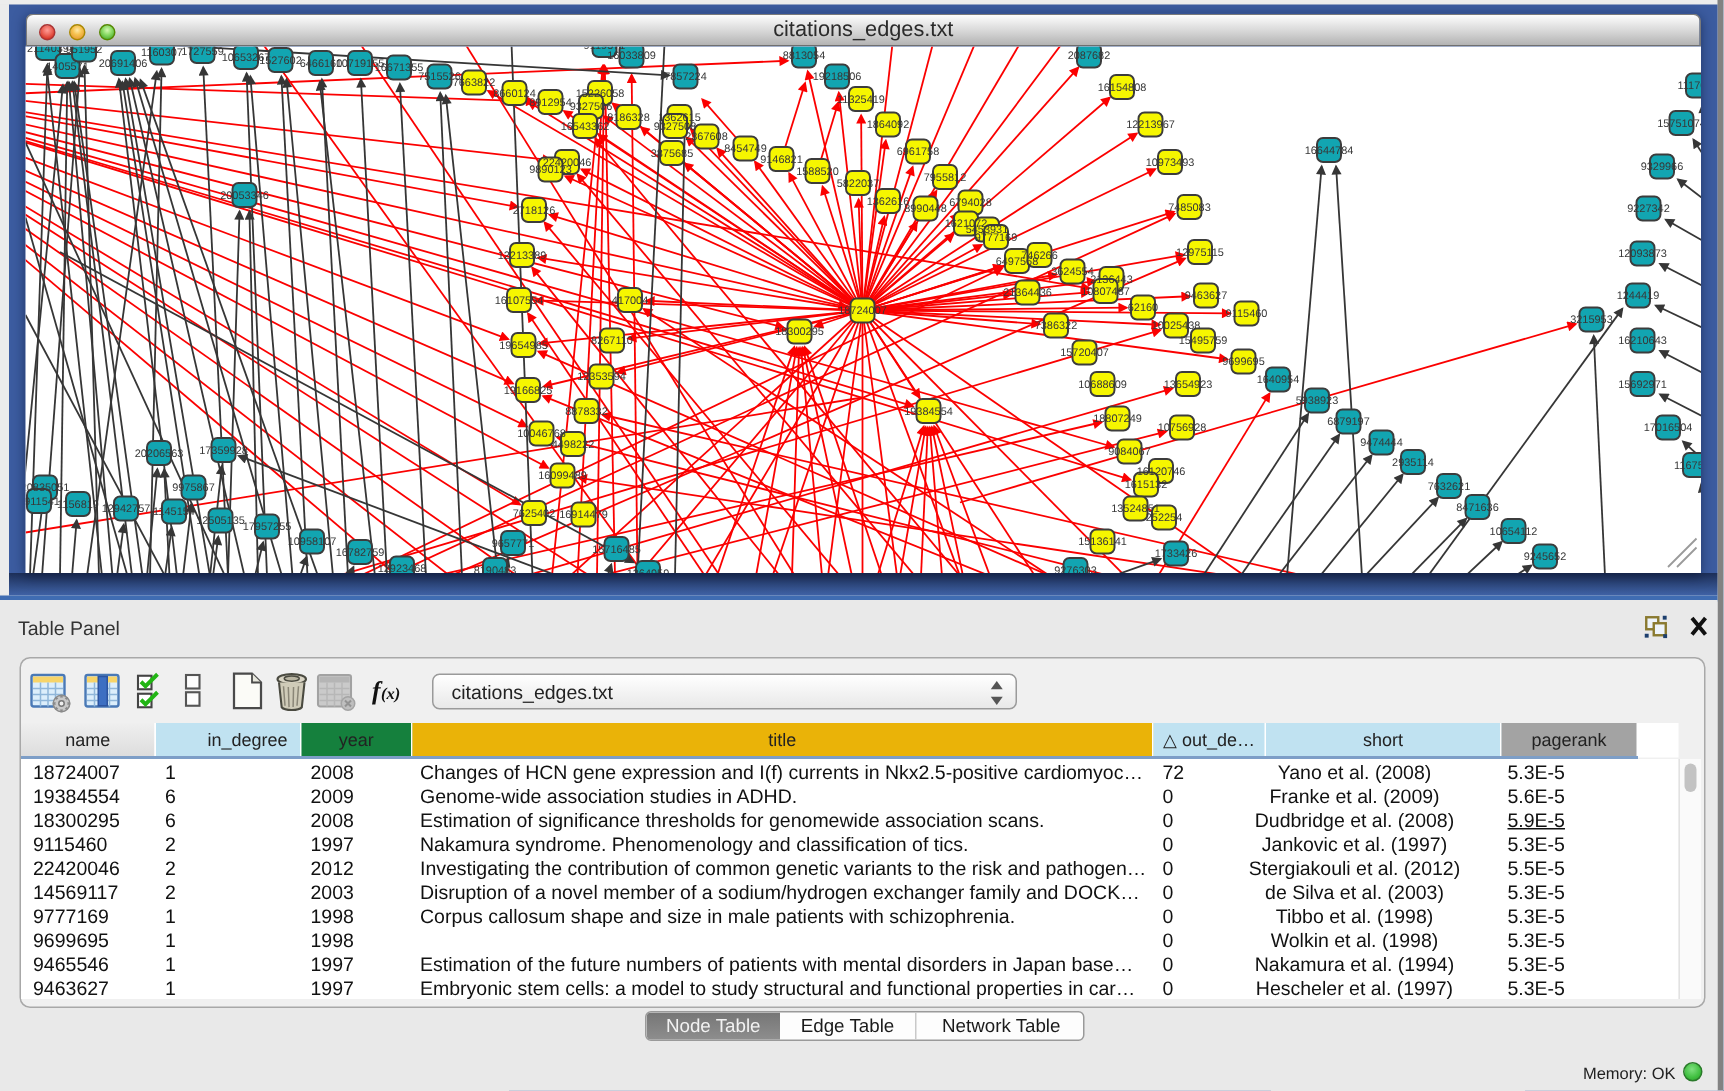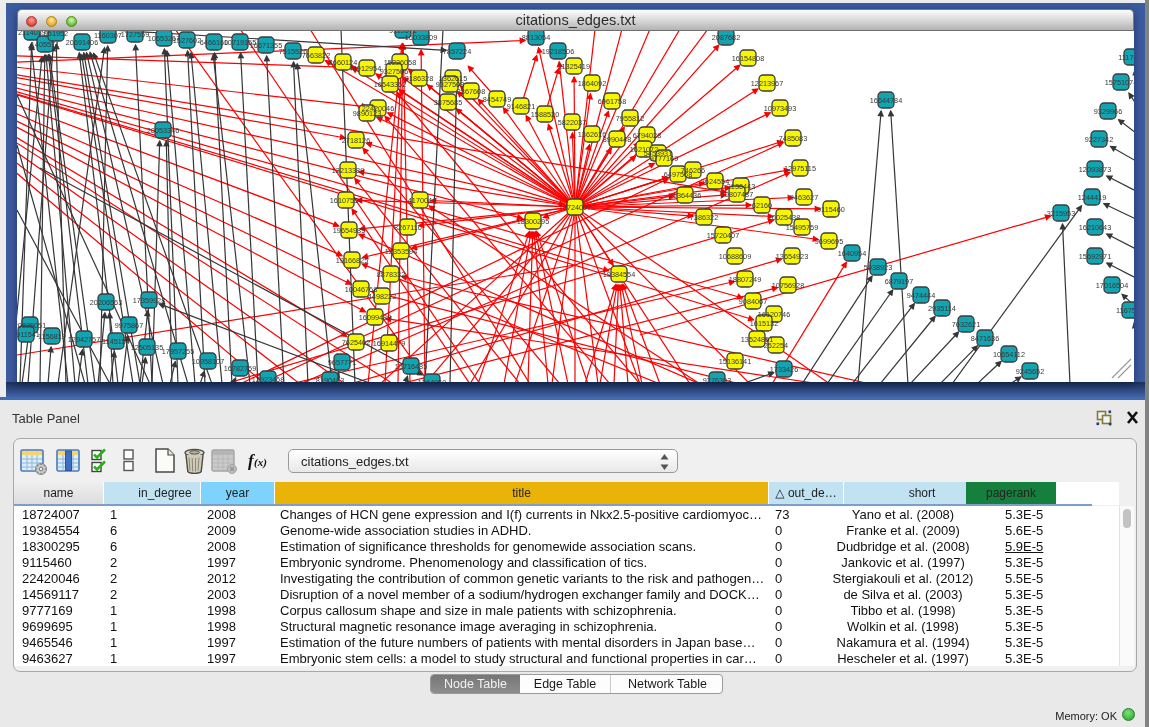--- a/index.html
+++ b/index.html
@@ -593,35 +593,35 @@
  <div style="position:absolute;left:288px;top:449px;width:390px;height:24px;background:linear-gradient(#ffffff,#e8e8e8);border:1px solid #9a9a9a;border-radius:5px;font-size:13px;color:#222;line-height:23px;padding-left:12px;">citations_edges.txt
    <svg width="9" height="16" viewBox="0 0 9 16" style="position:absolute;right:8px;top:4px;">
         <path d="M4.5 0 L8.5 5.5 H0.5 z" fill="#555"></path>
         <path d="M4.5 16 L8.5 10.5 H0.5 z" fill="#555"></path>
       </svg>
  </div>
 
  <div style="position:absolute;left:14px;top:482px;width:1105px;height:23px;background:#fff;"></div>
  <div class="hcell" style="left:14px;width:90px;background:linear-gradient(#efefef,#dcdcdc);border-left:none;">name</div>
  <div class="hcell" style="left:104px;width:97px;background:#c0e2f1;padding-left:26px;">in_degree</div>
- <div class="hcell" style="left:201px;width:74px;background:#7dd3fc;">year</div>
+ <div class="hcell" style="left:201px;width:74px;background:#15803d;">year</div>
  <div class="hcell" style="left:275px;width:494px;background:#eab308;">title</div>
  <div class="hcell" style="left:769px;width:75px;background:#c0e2f1;">△ out_de…</div>
  <div class="hcell" style="left:844px;width:157px;background:#c0e2f1;">short</div>
- <div class="hcell" style="left:966px;width:91px;background:#15803d;">pagerank</div>
+ <div class="hcell" style="left:1001px;width:91px;background:#a3a3a3;">pagerank</div>
  <div style="position:absolute;left:14px;top:504px;width:1078px;height:2px;background:#7d9ec7;"></div>
 
  <div style="position:absolute;left:14px;top:506px;width:1105px;height:160px;background:#fff;overflow:hidden;">
  </div>
  <div class="trow" style="top:506px;">
       <span style="left:22px;">18724007</span>
       <span style="left:110px;">1</span>
       <span style="left:207px;">2008</span>
       <span style="left:280px;width:486px;overflow:hidden;white-space:nowrap;">Changes of HCN gene expression and I(f) currents in Nkx2.5-positive cardiomyoc…</span>
-      <span style="left:775px;">73</span>
+      <span style="left:775px;">72</span>
       <span style="left:828px;width:150px;text-align:center;">Yano et al. (2008)</span>
       <span style="left:1005px;">5.3E-5</span>
     </div>
 <div class="trow" style="top:522px;">
       <span style="left:22px;">19384554</span>
       <span style="left:110px;">6</span>
       <span style="left:207px;">2009</span>
       <span style="left:280px;width:486px;overflow:hidden;white-space:nowrap;">Genome-wide association studies in ADHD.</span>
       <span style="left:775px;">0</span>
       <span style="left:828px;width:150px;text-align:center;">Franke et al. (2009)</span>
@@ -633,21 +633,21 @@
       <span style="left:207px;">2008</span>
       <span style="left:280px;width:486px;overflow:hidden;white-space:nowrap;">Estimation of significance thresholds for genomewide association scans.</span>
       <span style="left:775px;">0</span>
       <span style="left:828px;width:150px;text-align:center;">Dudbridge et al. (2008)</span>
       <span style="left:1005px;text-decoration:underline;">5.9E-5</span>
     </div>
 <div class="trow" style="top:554px;">
       <span style="left:22px;">9115460</span>
       <span style="left:110px;">2</span>
       <span style="left:207px;">1997</span>
-      <span style="left:280px;width:486px;overflow:hidden;white-space:nowrap;">Embryonic syndrome. Phenomenology and classification of tics.</span>
+      <span style="left:280px;width:486px;overflow:hidden;white-space:nowrap;">Nakamura syndrome. Phenomenology and classification of tics.</span>
       <span style="left:775px;">0</span>
       <span style="left:828px;width:150px;text-align:center;">Jankovic et al. (1997)</span>
       <span style="left:1005px;">5.3E-5</span>
     </div>
 <div class="trow" style="top:570px;">
       <span style="left:22px;">22420046</span>
       <span style="left:110px;">2</span>
       <span style="left:207px;">2012</span>
       <span style="left:280px;width:486px;overflow:hidden;white-space:nowrap;">Investigating the contribution of common genetic variants to the risk and pathogen…</span>
       <span style="left:775px;">0</span>
@@ -669,21 +669,20 @@
       <span style="left:207px;">1998</span>
       <span style="left:280px;width:486px;overflow:hidden;white-space:nowrap;">Corpus callosum shape and size in male patients with schizophrenia.</span>
       <span style="left:775px;">0</span>
       <span style="left:828px;width:150px;text-align:center;">Tibbo et al. (1998)</span>
       <span style="left:1005px;">5.3E-5</span>
     </div>
 <div class="trow" style="top:618px;">
       <span style="left:22px;">9699695</span>
       <span style="left:110px;">1</span>
       <span style="left:207px;">1998</span>
-      <span style="left:280px;width:486px;overflow:hidden;white-space:nowrap;">Structural magnetic resonance image averaging in schizophrenia.</span>
       <span style="left:775px;">0</span>
       <span style="left:828px;width:150px;text-align:center;">Wolkin et al. (1998)</span>
       <span style="left:1005px;">5.3E-5</span>
     </div>
 <div class="trow" style="top:634px;">
       <span style="left:22px;">9465546</span>
       <span style="left:110px;">1</span>
       <span style="left:207px;">1997</span>
       <span style="left:280px;width:486px;overflow:hidden;white-space:nowrap;">Estimation of the future numbers of patients with mental disorders in Japan base…</span>
       <span style="left:775px;">0</span>

